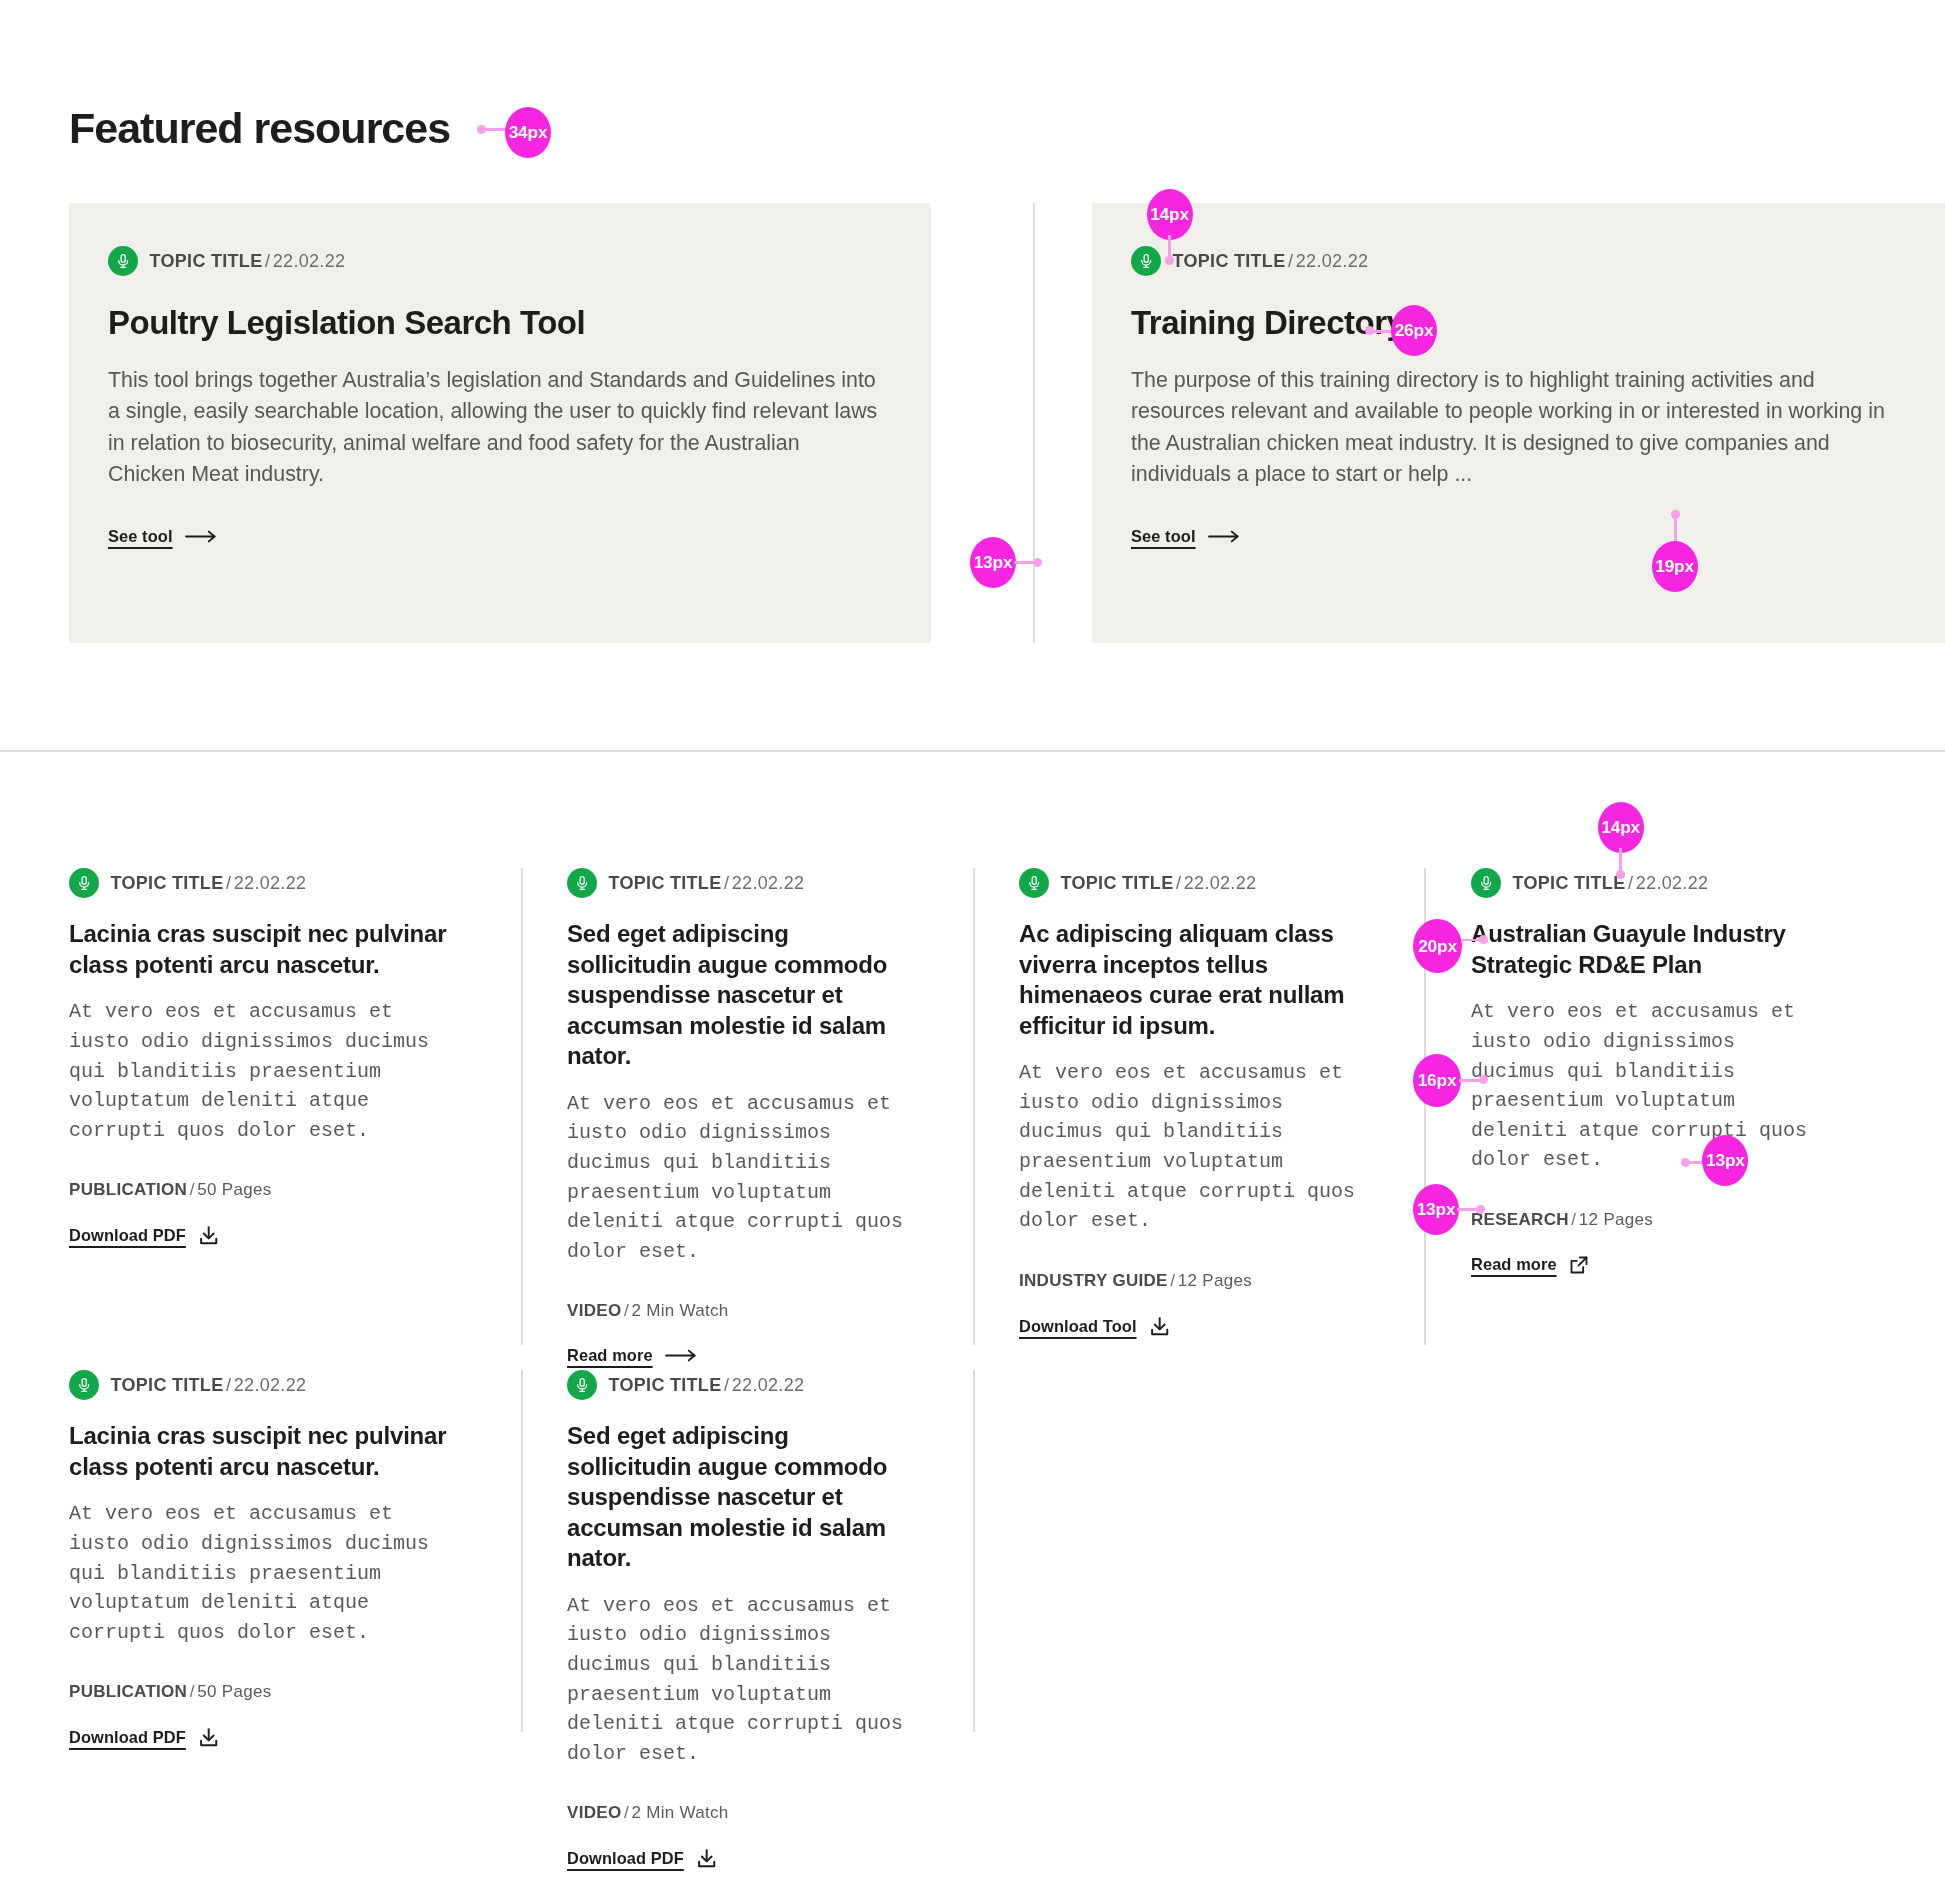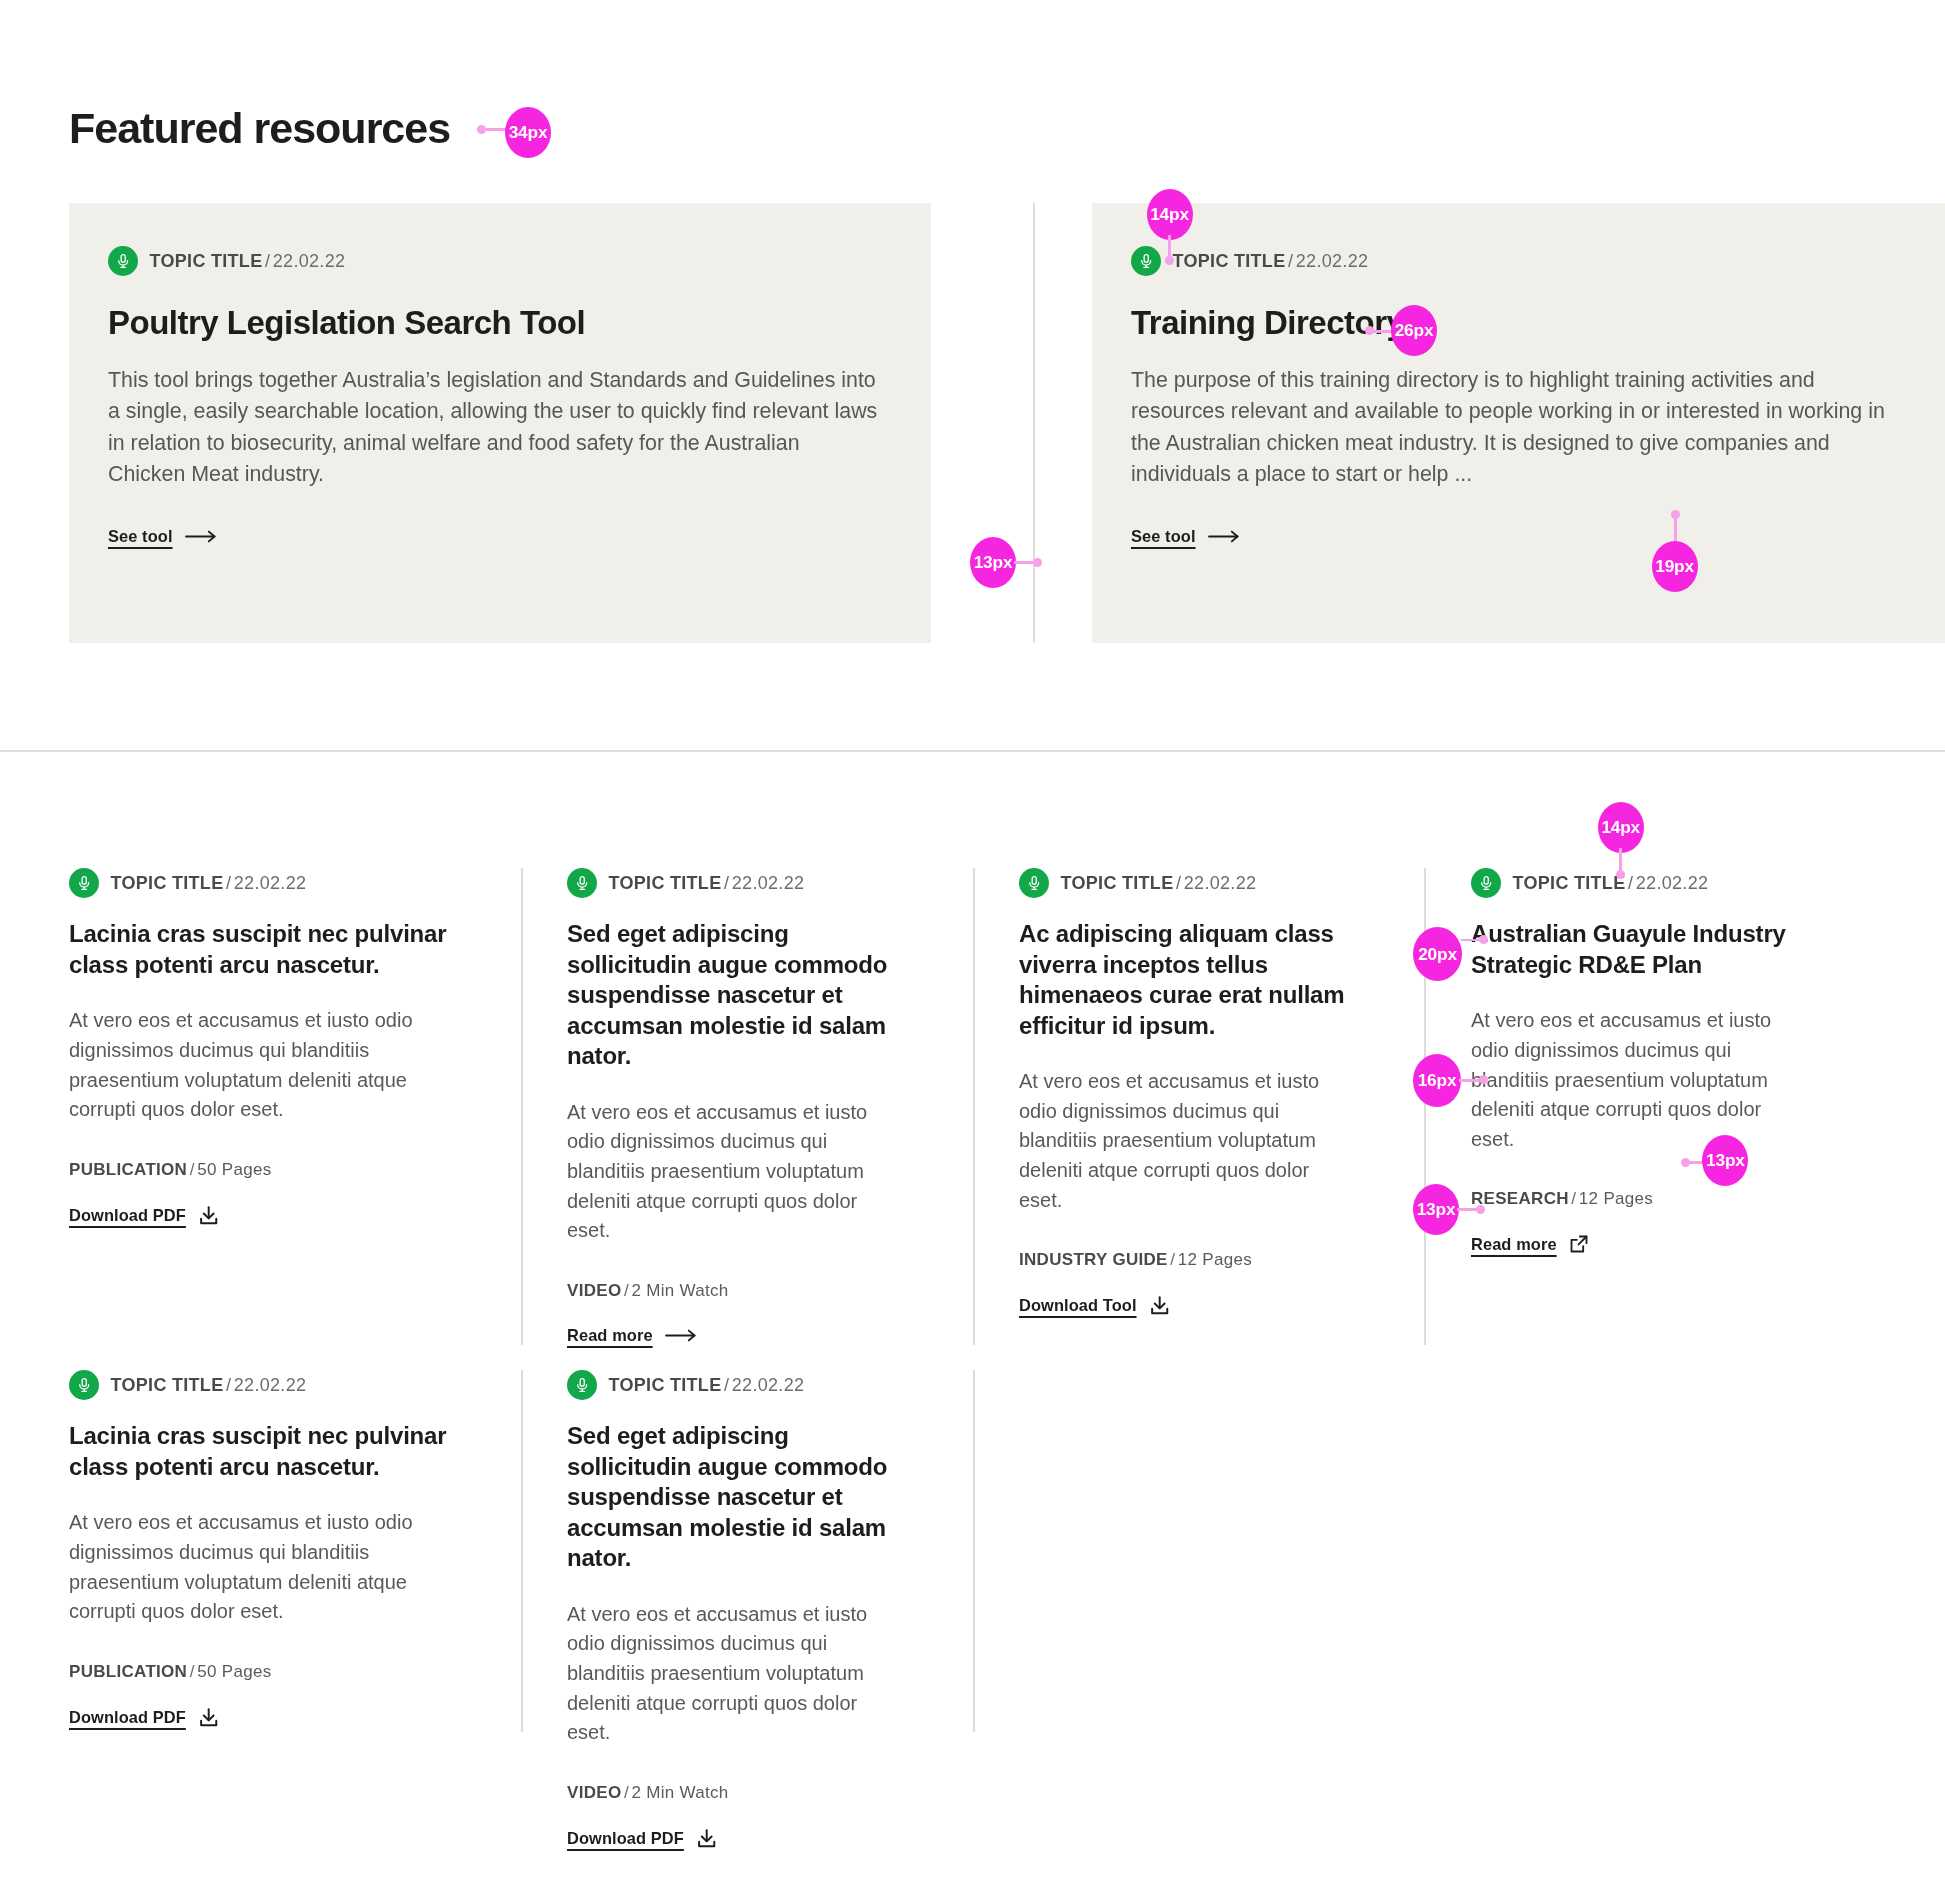--- a/index.html
+++ b/index.html
@@ -87,22 +87,22 @@
   .gcol + .gcol { padding-left: 46px; }
   .vline {
     position: absolute; top: 0; width: 1.6px; background: #dcdcdc;
   }
   .gcol h4 {
     margin-top: 21.4px;
     font-size: 24px; font-weight: 700; color: #1d1d1b; line-height: 1.27;
     letter-spacing: -0.2px;
   }
   .gcol p.body {
-    margin-top: 26px;
-    font-size: 20px; line-height: 1.48; color: #595959;
+    margin-top: 17px;
+    font-size: 20px; line-height: 1.48; color: #595959; font-family: Liberation Mono, monospace;
   }
   .gcol .fmt {
     margin-top: 35px;
     font-size: 17px; color: #5b5b5b; letter-spacing: 0.3px;
   }
   .gcol .fmt b { font-weight: 700; color: #4a4a4a; }
   .gcol .fmt .sep { color:#6c6c6c; padding:0 2.5px; }
   .gcol .link-row { margin-top: 25px; }
 
   
@@ -423,21 +423,21 @@
     </div>
   </div>
 
   <div class="anno" style="left:1587px; top:802px;">
     <div class="bubble" style="left:10.7px; top:0px; width:46px; height:51px;">14px</div>
     <div class="leader v" style="left:32px; top:46px; height:26px;"></div>
     <div class="dot" style="left:29px; top:68px;"></div>
   </div>
 
   <div class="anno" style="left:1413px; top:913px;">
-    <div class="bubble" style="left:0px; top:14px; width:49px; height:54px;text-align:right;">20px</div>
+    <div class="bubble" style="left:0px; top:6px; width:49px; height:54px;text-align:right;">20px</div>
     <div class="leader h" style="left:48px; top:25.5px; width:21.4px;"></div>
     <div class="dot" style="left:66px; top:22px;"></div>
   </div>
 
   <div class="anno" style="left:1413px; top:1054px;">
     <div class="bubble" style="left:0px; top:0px; width:48px; height:53px;">16px</div>
     <div class="leader h" style="left:46px; top:25px; width:23px;"></div>
     <div class="dot" style="left:66px; top:21.4px;"></div>
   </div>
 

